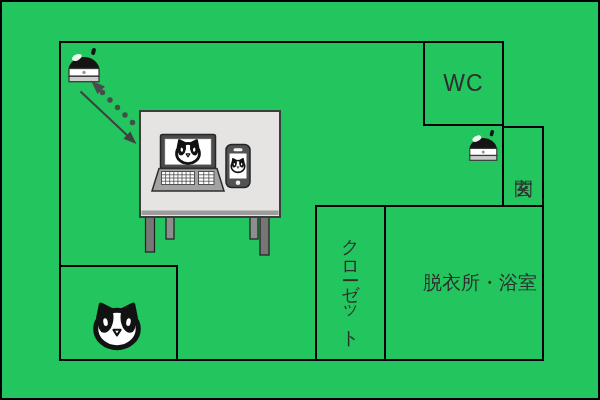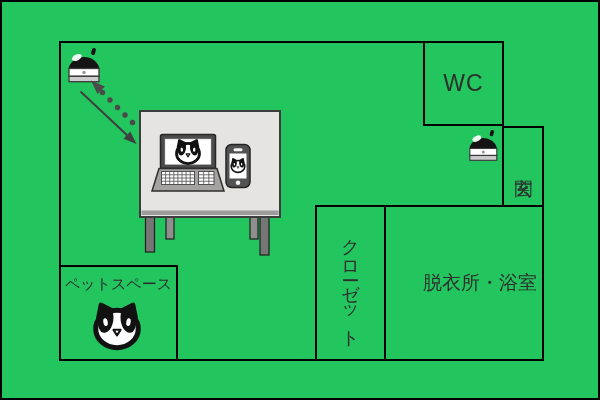--- a/index.html
+++ b/index.html
@@ -114,17 +114,14 @@
   </div>
   <div class="room-label lbl-genkan">
     <span class="vtext">玄関</span>
   </div>
   <div class="room-label lbl-closet">
     <span class="vtext">クローゼット</span>
   </div>
   <div class="room-label lbl-bath">
     <span>脱衣所・浴室</span>
   </div>
-  <div class="room-label lbl-pet">
-    <span>ペットスペース</span>
-  </div>
 
 </div>
 
 </body></html>

